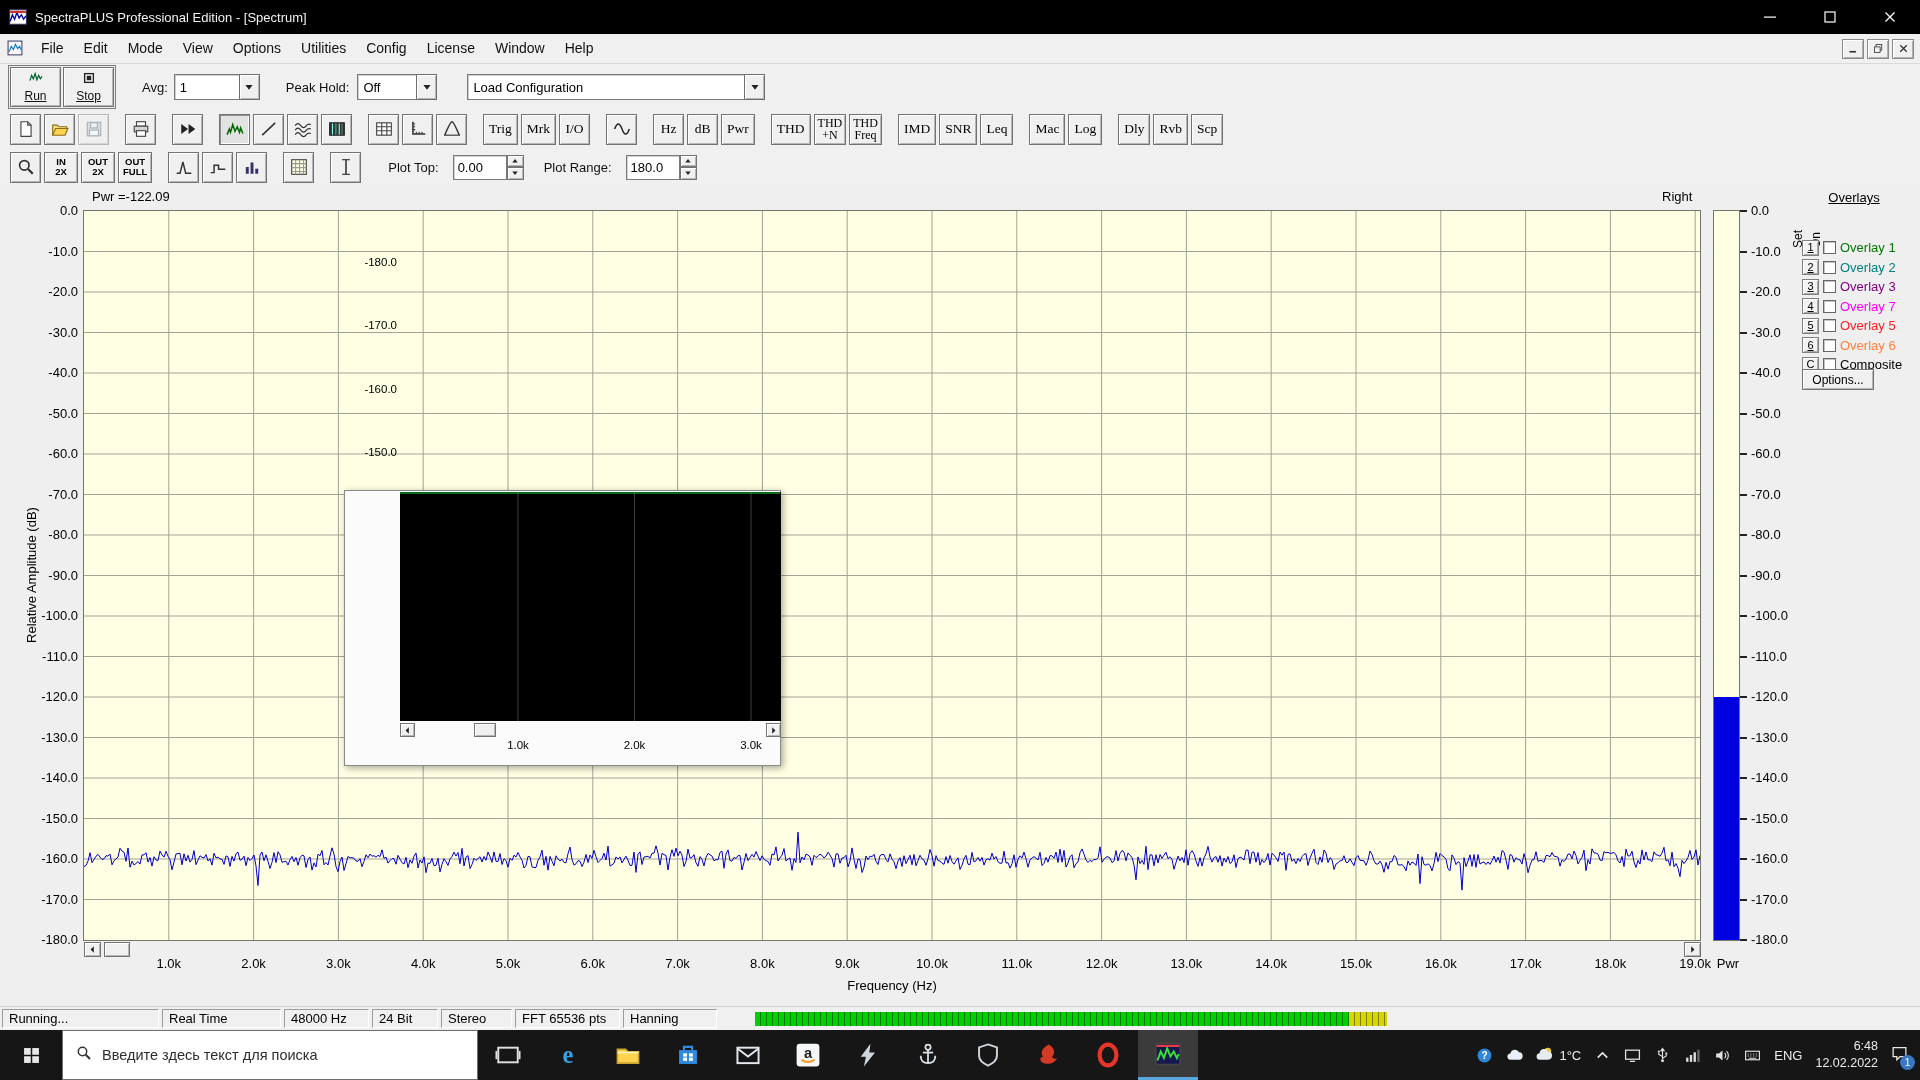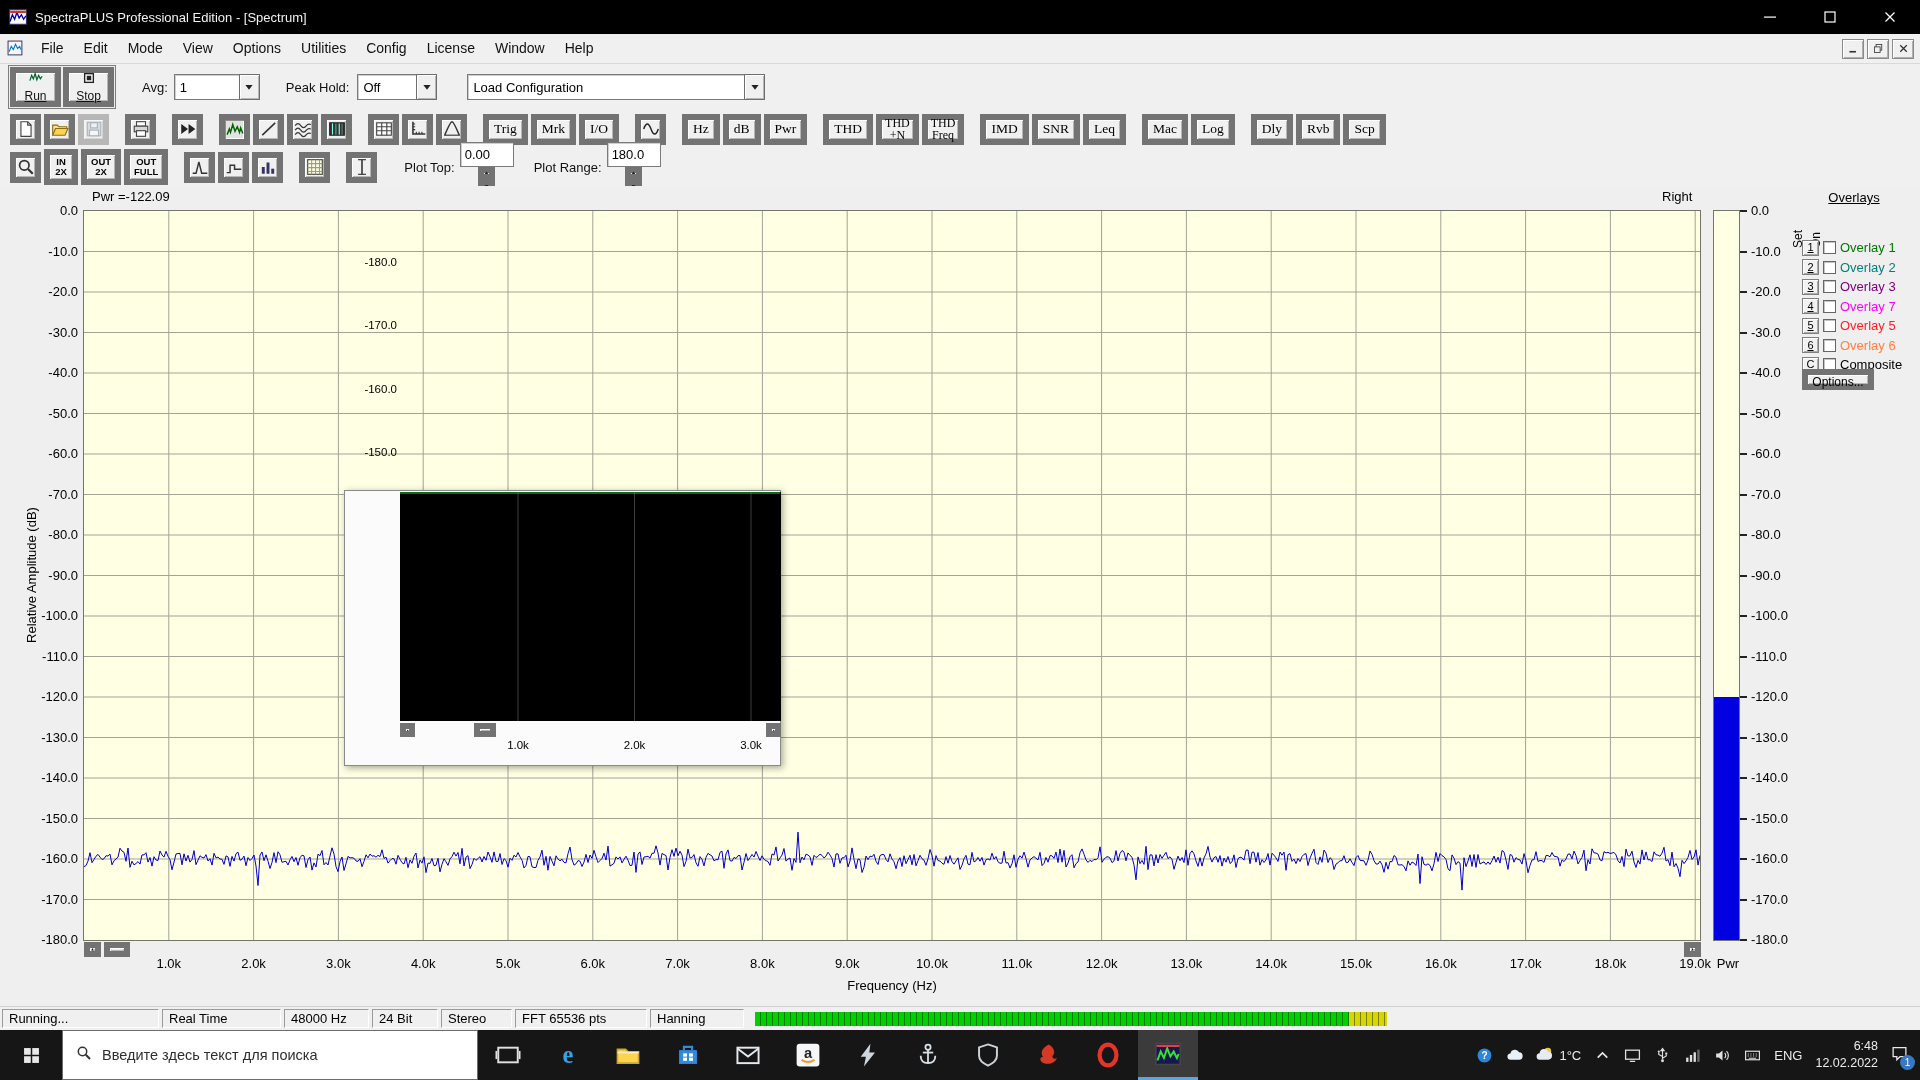--- a/index.html
+++ b/index.html
@@ -20,21 +20,21 @@
   #menubar{position:absolute;left:0;top:34px;width:1920px;height:30px;background:#f0f0f0;border-bottom:1px solid #d9d9d9;display:flex;align-items:center;}
   #menubar .mdi-doc{width:18px;height:18px;margin-left:7px;}
   #menubar .mdi-doc svg{width:17px;height:17px;}
   #menu-items{display:flex;margin-left:6px;}
   .menu-item{padding:0 10px;font-size:14px;color:#111;line-height:29px;cursor:default;}
   .mdi-btns{margin-left:auto;margin-right:6px;display:flex;gap:3px;}
   .mdi-btn{width:22px;height:20px;background:#f0f0f0;border:1px solid #8a8a8a;box-shadow:inset 1px 1px 0 #fff,inset -1px -1px 0 #b0b0b0;display:flex;align-items:center;justify-content:center;}
   .mdi-btn svg{width:13px;height:13px;}
 
   
-  .raised{background:#f0f0f0;border:6px solid #737373;box-shadow:inset 1px 1px 0 #fff,inset -1px -1px 0 #b6b6b6;}
+  .raised{background:#f0f0f0;border:1px solid #737373;box-shadow:inset 1px 1px 0 #fff,inset -1px -1px 0 #b6b6b6;}
   .pressed{background:#e2e2e2;box-shadow:inset 1px 1px 0 #8f8f8f,inset -1px -1px 0 #fff;}
   .disabled{opacity:.45;}
 
   
   #toolbar1{position:absolute;left:0;top:64px;width:1920px;height:46px;background:#f0f0f0;display:flex;align-items:center;}
   .runstop-frame{margin-left:8px;display:flex;gap:2px;border:1px solid #7d7d7d;padding:1px;height:44px;align-items:center;background:#ededed;}
   .rs-btn{width:51px;height:40px;display:flex;flex-direction:column;align-items:center;justify-content:center;gap:1px;cursor:pointer;}
   .rs-btn svg{width:20px;height:14px;}
   .rs-lab{font-size:12px;text-decoration:underline;color:#111;}
   .tb-label{font-size:13px;color:#111;white-space:nowrap;}
@@ -45,21 +45,21 @@
 
   
   #toolbar2{position:absolute;left:0;top:110px;width:1920px;height:38px;background:#f0f0f0;display:flex;align-items:center;padding-left:10px;}
   #toolbar3{position:absolute;left:0;top:148px;width:1920px;height:38px;background:#f0f0f0;display:flex;align-items:center;padding-left:10px;}
   .tb-btn{height:31px;min-width:31px;display:inline-flex;align-items:center;justify-content:center;margin-right:3px;cursor:pointer;}
   .tb-btn svg{width:18px;height:18px;}
   .tb-btn.txt{font-family:"Liberation Serif","DejaVu Serif",serif;font-size:13.5px;padding:0 5px;color:#000;}
   .tb-btn.two{flex-direction:column;line-height:12px;font-size:12px;padding:0 3px;}
   .tb-btn.txt2{flex-direction:column;line-height:10px;font-size:9.5px;font-weight:bold;padding:12px 4px;min-width:34px;}
   .gap{margin-left:13px;}
-  .spinbox{display:flex;margin-left:5px;align-items:center;flex-direction:column;}
+  .spinbox{display:flex;margin-left:14px;align-items:center;}
   .spin-val{width:54px;height:25px;background:#fff;border:1px solid #7a7a7a;box-shadow:inset 1px 1px 0 #cfcfcf;font-size:13px;display:inline-flex;align-items:center;padding-left:4px;}
   .spin-btns{display:flex;flex-direction:column;}
   .spin-btns .sb{width:17px;height:12.5px;display:flex;align-items:center;justify-content:center;}
   .spin-btns svg{width:8px;height:6px;}
 
   
   #workspace{position:absolute;left:0;top:186px;width:1920px;height:820px;background:#efefef;}
   .small-txt{font-size:13px;color:#000;position:absolute;white-space:nowrap;}
   #main-plot{position:absolute;left:83px;top:24px;width:1618px;height:731px;border:1px solid #75756a;background:#ffffe4;}
   #main-plot svg{display:block;width:1616px;height:729px;}
@@ -699,21 +699,21 @@
   </div>
 
 
   <div id="statusbar">
     <div id="status-panels">
         <div class="sp" style="width: 157px;">Running...</div>
         <div class="sp" style="width: 119px;">Real Time</div>
         <div class="sp" style="width: 85px;">48000 Hz</div>
         <div class="sp" style="width: 66px;">24 Bit</div>
         <div class="sp" style="width: 71px;">Stereo</div>
-        <div class="sp" style="width: 132px;">FFT 65536 pts</div>
+        <div class="sp" style="width: 105px;">FFT 65536 pts</div>
         <div class="sp" style="width: 94px;">Hanning</div>
       </div>
     <div id="status-meter-green" style="width: 594px;"></div>
     <div id="status-meter-yellow" style="left: 1349px; width: 38px;"></div>
   </div>
 
   <div id="taskbar">
     <div id="start-btn">
         <svg viewBox="0 0 16 16" xmlns="http://www.w3.org/2000/svg">
           <rect x="1" y="1" width="6.3" height="6.3" fill="#e8e8e8"></rect>

